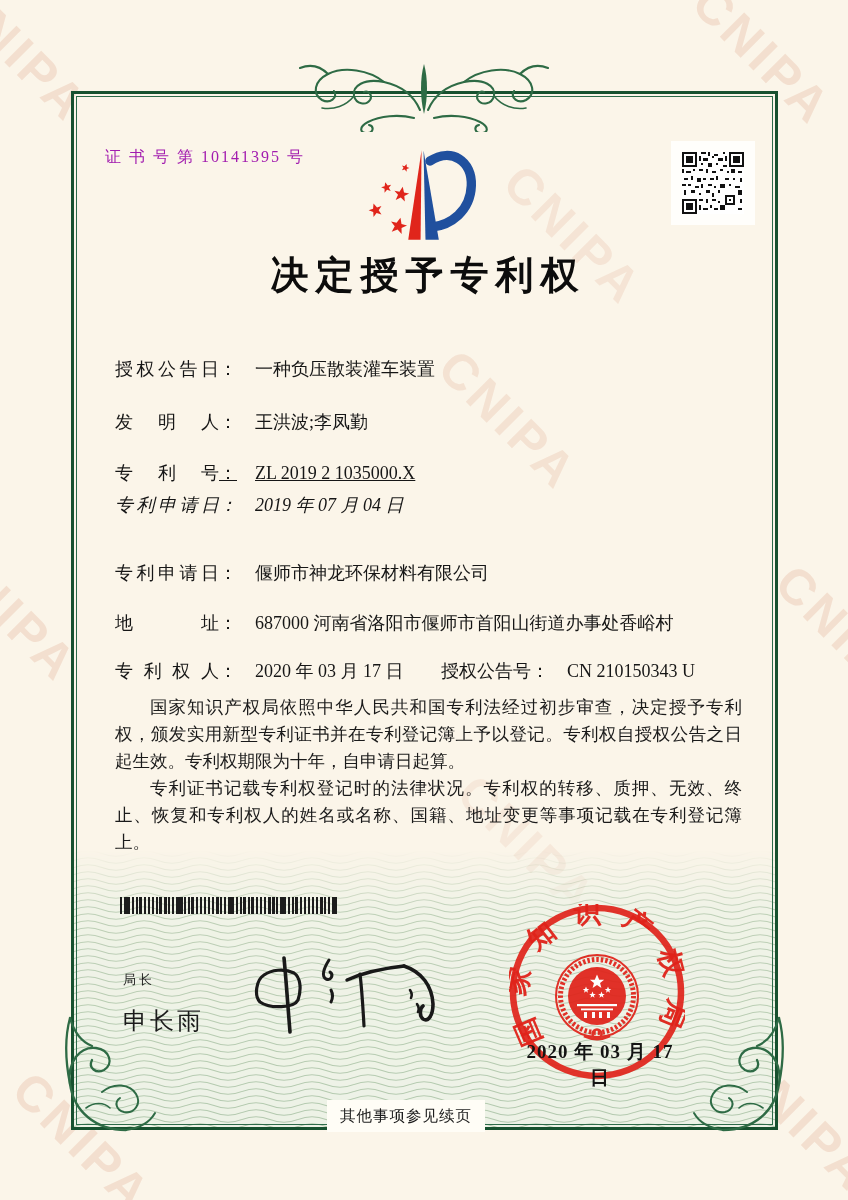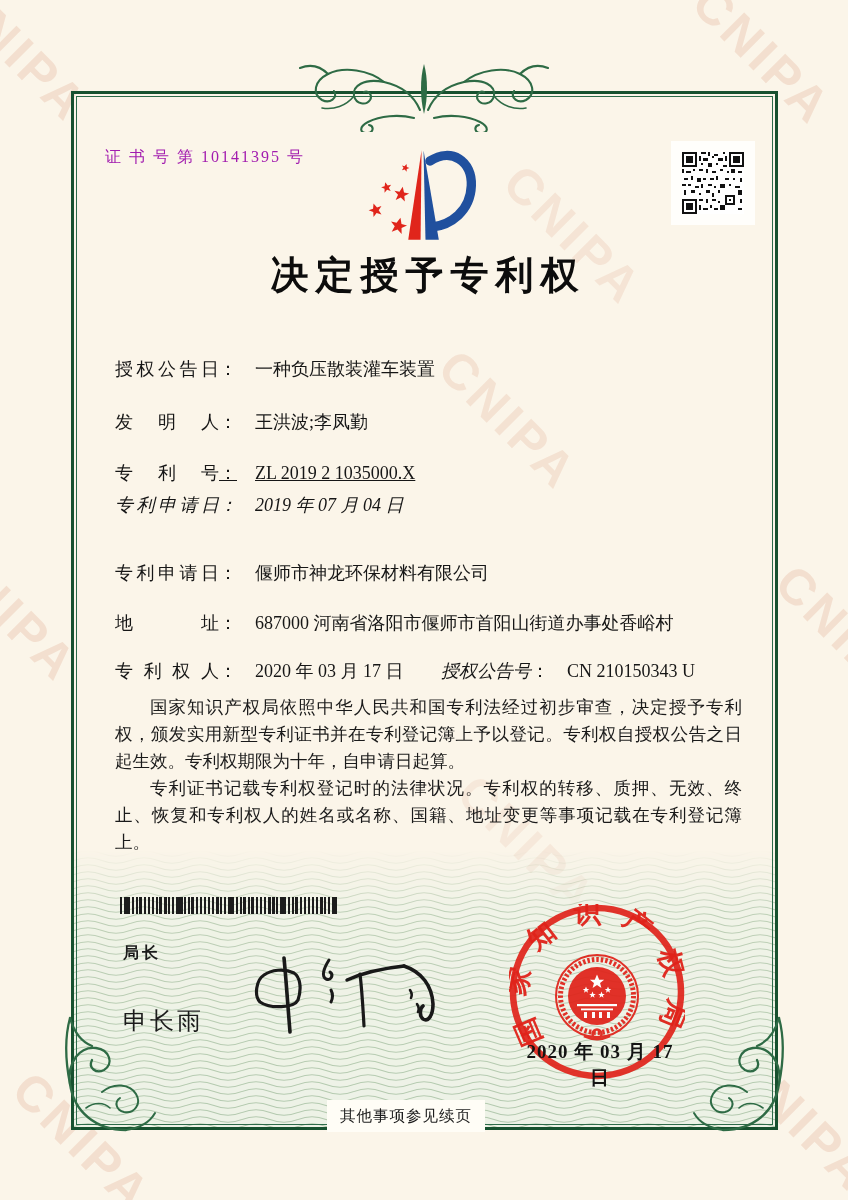--- a/index.html
+++ b/index.html
@@ -21,30 +21,30 @@
   .cert-no{position:absolute;left:105px;top:147px;z-index:4;font-size:16px;letter-spacing:2px;color:#a21caf;}
   .logo{position:absolute;left:356px;top:138px;z-index:4;}
   .qrbox{position:absolute;left:671px;top:141px;width:84px;height:84px;background:#fffefb;z-index:4;
          display:flex;align-items:center;justify-content:center;}
   .title{position:absolute;left:71px;top:250px;width:707px;z-index:4;text-align:center;
          font-size:38px;font-weight:bold;letter-spacing:7px;text-indent:7px;color:#0c0c0c;}
   .row{position:absolute;left:115px;z-index:4;font-size:18px;white-space:nowrap;color:#161616;}
   .flabel{display:inline-block;width:104px;text-align:justify;text-align-last:justify;}
   .fvalue{margin-left:18px;}
   .pair2{position:absolute;left:326px;top:0;white-space:nowrap;}
-  .pair2 .flabel{width:auto;text-align:left;text-align-last:auto;font-style:italic;}
+  .pair2 .flabel{width:auto;text-align:left;text-align-last:auto;}
   .paras{position:absolute;left:115px;top:694px;width:627px;z-index:4;
          font-size:17.5px;line-height:27px;text-align:justify;color:#1a1a1a;}
   .paras p{margin:0;text-indent:2em;}
   .barcode{position:absolute;left:120px;top:897px;width:217px;height:17px;z-index:4;
     background:
      repeating-linear-gradient(90deg,#1c1c1c 0 2px,rgba(0,0,0,0) 2px 4px),
      repeating-linear-gradient(90deg,rgba(0,0,0,0) 0 6px,#1c1c1c 6px 8px,rgba(0,0,0,0) 8px 13px),
      repeating-linear-gradient(90deg,rgba(0,0,0,0) 0 16px,#1c1c1c 16px 17px,rgba(0,0,0,0) 17px 23px);}
-  .officer-title{position:absolute;left:123px;top:943px;z-index:4;font-size:16px;letter-spacing:3px;font-weight:bold;}
+  .officer-title{position:absolute;left:123px;top:971px;z-index:4;font-size:13px;letter-spacing:3px;}
   .officer-name{position:absolute;left:123px;top:1005px;z-index:4;font-size:24px;letter-spacing:3px;}
   .sig{position:absolute;left:220px;top:928px;z-index:4;}
   .seal{position:absolute;left:509px;top:904px;z-index:4;}
   .seal-date{position:absolute;left:525px;top:1039px;width:150px;z-index:5;text-align:center;
              font-size:19px;font-weight:bold;letter-spacing:1px;color:#141414;}
   .page-num{position:absolute;left:72px;top:1096px;width:668px;z-index:4;text-align:center;
             font-size:15px;color:#222;}
   .cont-note{position:absolute;left:327px;top:1100px;width:158px;height:32px;z-index:4;
              background:#fffdf6;display:flex;align-items:center;justify-content:center;
              font-size:15.5px;letter-spacing:1px;color:#1a1a1a;}

